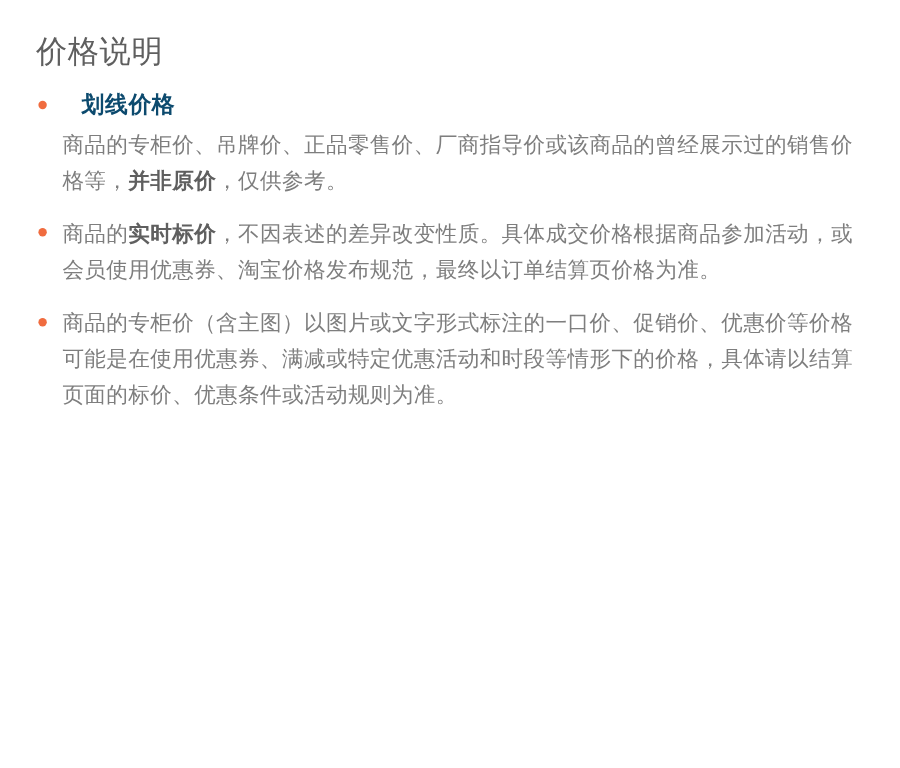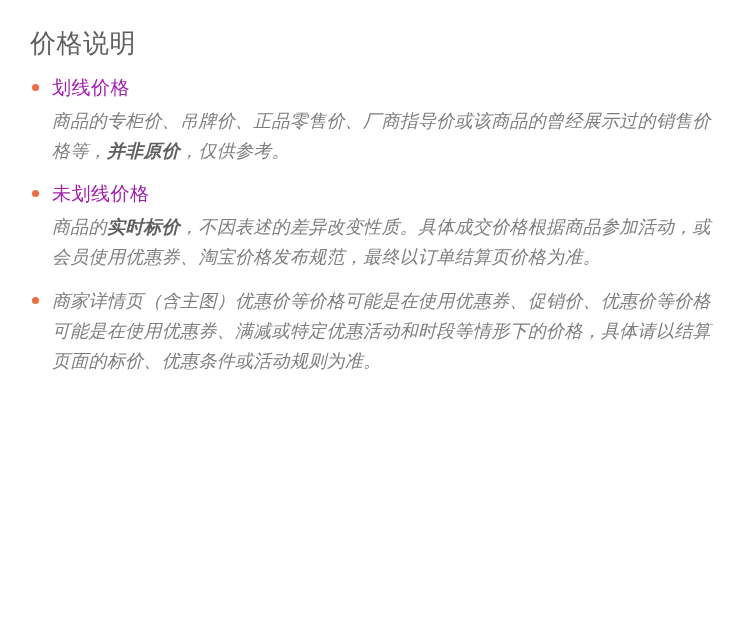--- a/index.html
+++ b/index.html
@@ -39,32 +39,31 @@
     left: 2px;
     top: 10px;
     width: 7px;
     height: 7px;
     border-radius: 50%;
     background: #f06c3f;
   }
   .section-heading {
     font-size: 19px;
     line-height: 28px;
-    color: #a21caf;
-    font-weight: normal;
-    margin: 0 0 4px 0;
+    color: #0c4a6e;
+    font-weight: bold;
+    margin: 0 0 4px 16px;
     letter-spacing: 0.5px;
   }
   .section-body {
     font-size: 18px;
     line-height: 30px;
     color: #7e7e7e;
     margin: 0;
     letter-spacing: 0.3px;
-    font-style: italic;
   }
   .section-body .strong {
     font-weight: bold;
     color: #5f5f5f;
   }
   .section.plain .bullet {
     top: 11px;
   }
   .section.plain .section-body {
     margin-top: 0;
@@ -79,24 +78,23 @@
   <div class="section">
     <span class="bullet" style="background: rgb(240, 108, 63);"></span>
     <div class="section-heading">划线价格</div>
     <p class="section-body">
       <span>商品的专柜价、吊牌价、正品零售价、厂商指导价或该商品的曾经展示过的销售价格等，</span><span class="strong">并非原价</span><span>，仅供参考。</span>
     </p>
   </div>
 
   <div class="section">
     <span class="bullet" style="background: rgb(240, 108, 63);"></span>
-    <div class="section-heading">未划线价格</div>
     <p class="section-body">
       <span>商品的</span><span class="strong">实时标价</span><span>，不因表述的差异改变性质。具体成交价格根据商品参加活动，或会员使用优惠券、淘宝价格发布规范，最终以订单结算页价格为准。</span>
     </p>
   </div>
 
   <div class="section plain">
     <span class="bullet" style="background: rgb(240, 108, 63);"></span>
-    <p class="section-body">商家详情页（含主图）优惠价等价格可能是在使用优惠券、促销价、优惠价等价格可能是在使用优惠券、满减或特定优惠活动和时段等情形下的价格，具体请以结算页面的标价、优惠条件或活动规则为准。</p>
+    <p class="section-body">商品的专柜价（含主图）以图片或文字形式标注的一口价、促销价、优惠价等价格可能是在使用优惠券、满减或特定优惠活动和时段等情形下的价格，具体请以结算页面的标价、优惠条件或活动规则为准。</p>
   </div>
 
 </div>
 
 </body></html>

